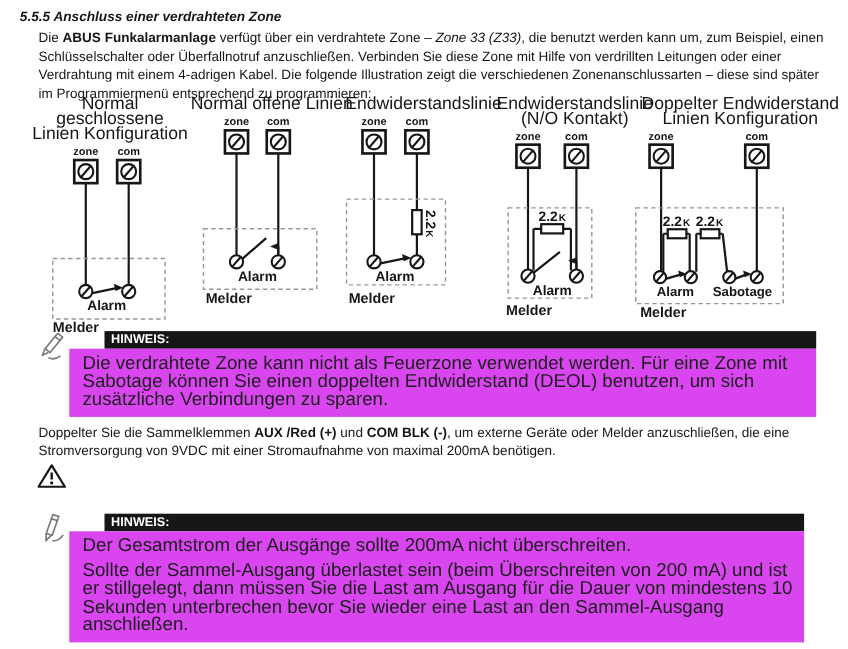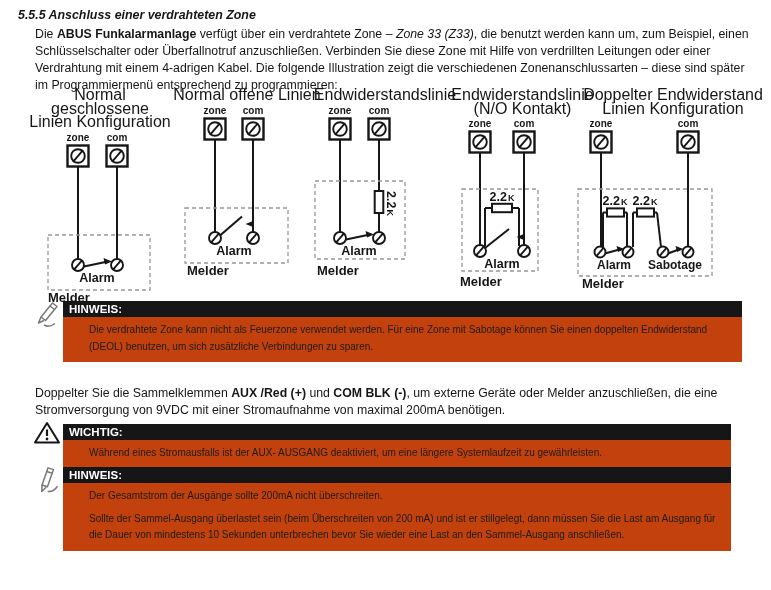--- a/index.html
+++ b/index.html
@@ -25,22 +25,22 @@
   .tlbl{font-size:10px;font-weight:bold;fill:#161616;text-anchor:middle;}
   .talarm{font-size:12.5px;font-weight:bold;fill:#161616;text-anchor:middle;}
   .tsmall{font-size:12px;font-weight:bold;fill:#161616;text-anchor:middle;}
   .tmelder{font-size:13px;font-weight:bold;fill:#161616;}
   .rlabel{font-size:12.5px;font-weight:bold;fill:#161616;}
   .runit{font-size:9px;font-weight:bold;}
   .res{stroke:#161616;stroke-width:2;fill:#fff;}
   
   .nbox{position:absolute;}
   .nbar{background:#161616;color:#ffffff;font-weight:bold;font-size:11.5px;
-        line-height:16px;height:16px;padding:0 6px;}
-  .nbody{background:#c2410c;font-size:10px;line-height:16.5px;padding:5px 8px 7px 26px;color:#1c1c1c;}
+        line-height:16px;height:16px;padding:0 6px;margin-left:32px;}
+  .nbody{background:#d946ef;font-size:17px;line-height:16.5px;padding:5px 8px 7px 12px;color:#1c1c1c;}
   .nbody p{margin:0;}
   .nbody p + p{margin-top:6px;}
   .icon{position:absolute;}
 </style>
 </head>
 <body>
 
 <div class="page">
 
   <div class="abs heading" style="left:18px;top:8px">5.5.5 Anschluss einer verdrahteten Zone</div>
@@ -292,26 +292,20 @@
       </div>
   </div>
 
   <div class="abs para" style="left:35px;top:385px;width:724px"><span>Doppelter Sie die Sammelklemmen </span><b>AUX /Red (+)</b><span> und </span><b>COM BLK (-)</b><span>, um externe Geräte oder Melder anzuschließen, die eine Stromversorgung von 9VDC mit einer Stromaufnahme von maximal 200mA benötigen.</span></div>
 
   <svg class="icon" style="left:34px;top:421px" width="26" height="24" viewBox="0 0 26 24">
     <polygon points="13,2 25,21.5 1,21.5" fill="none" stroke="#161616" stroke-width="2" stroke-linejoin="round"></polygon>
     <line x1="13" y1="8.5" x2="13" y2="15" stroke="#161616" stroke-width="2.2"></line>
     <circle cx="13" cy="18" r="1.4" fill="#161616"></circle>
   </svg>
-  <div class="nbox" style="left:63px;top:424px;width:668px">
-    <div class="nbar"><span>WICHTIG:</span></div>
-    <div class="nbody">
-        <p>Während eines Stromausfalls ist der AUX- AUSGANG deaktiviert, um eine längere Systemlaufzeit zu gewährleisten.</p>
-      </div>
-  </div>
 
   <svg class="icon" style="left:33px;top:466px" width="28" height="30" viewBox="0 0 28 30">
     <g stroke="#787878" fill="none" stroke-width="1.5" stroke-linejoin="round" transform="rotate(-20 14 15)">
       <path d="M8,17 L17,6 l4.5,3.5 -9,11 z"></path>
       <path d="M8,17 l-2.5,6 5.5,-2.5"></path>
       <path d="M17,6 l2.5,-3 4.5,3.5 -2.5,3"></path>
       <path d="M11,25 q5,3 11,-1.5"></path>
     </g>
   </svg>
   <div class="nbox" style="left:63px;top:467px;width:668px">

